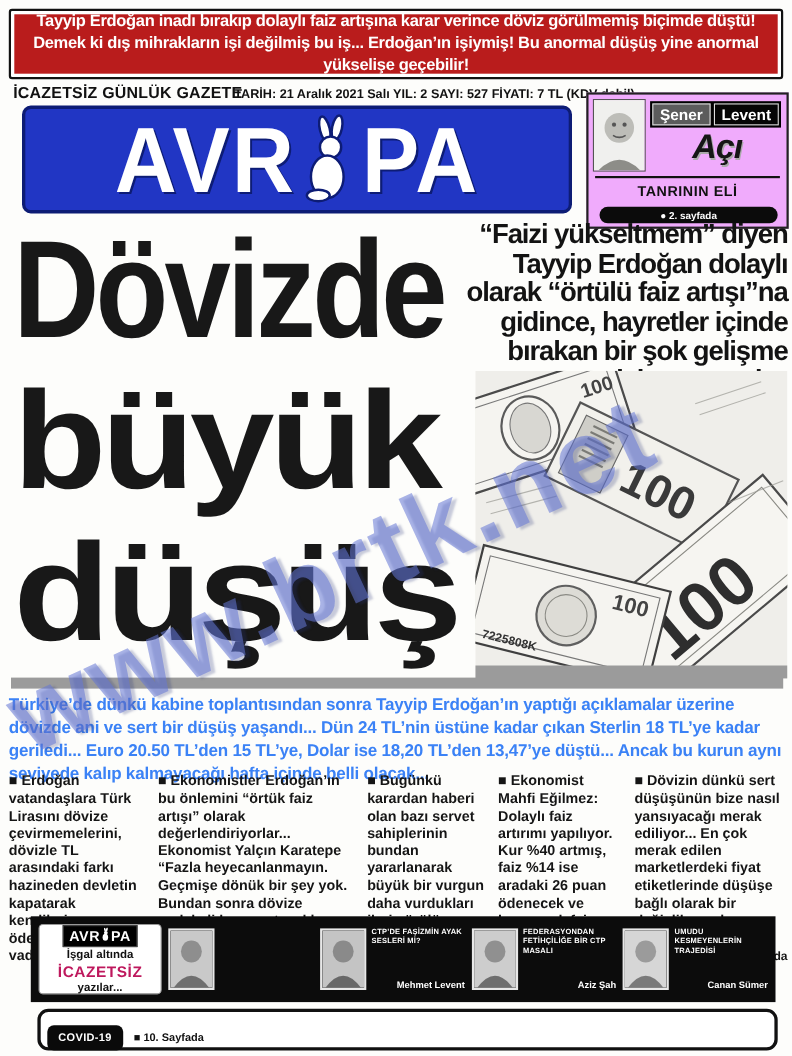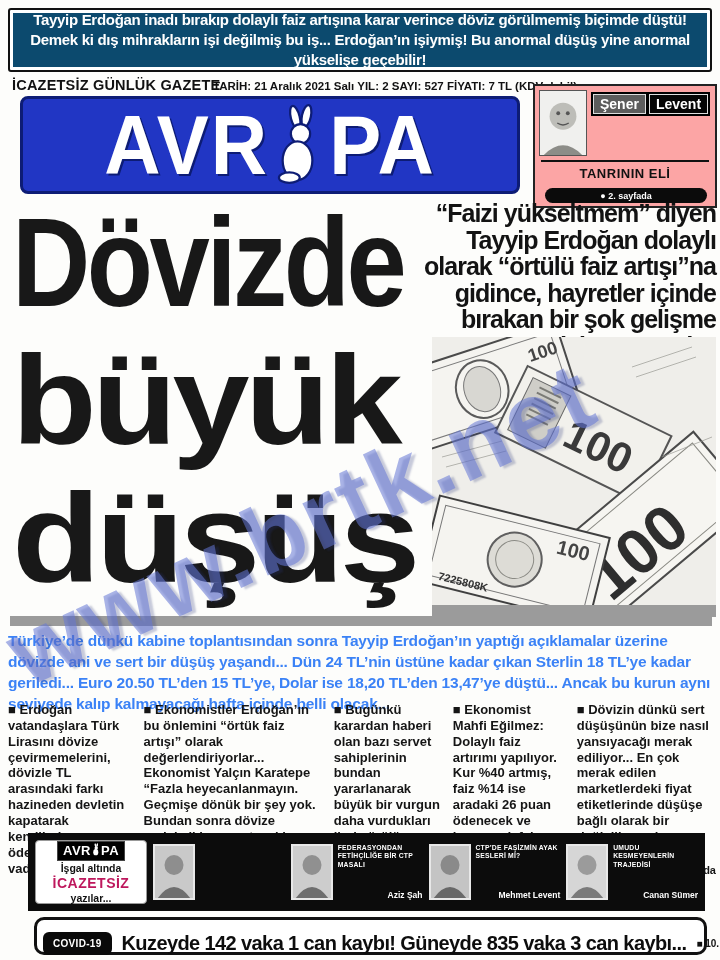--- a/index.html
+++ b/index.html
@@ -2,39 +2,39 @@
 <html><head>
 <meta charset="utf-8">
 <style>
   * { margin:0; padding:0; box-sizing:border-box; }
   body { background:#e8e8e8; font-family:"Liberation Sans", sans-serif; }
   .page { position:relative; width:720px; height:960px; margin:0 auto; background:#fdfdfb; overflow:hidden; }
 
   
   .top-banner { position:absolute; left:8px; top:8px; width:704px; height:64px;
     border:2px solid #111; border-radius:3px; padding:3px; background:#fff; }
-  .top-banner .inner { width:100%; height:100%; background:#0c4a6e; color:#fff;
+  .top-banner .inner { width:100%; height:100%; background:#b91c1c; color:#fff;
     display:flex; align-items:center; justify-content:center; text-align:center;
     font-weight:bold; font-size:15px; line-height:1.35; letter-spacing:-0.3px; padding:2px 14px; }
 
   
   .tagline { position:absolute; left:12px; top:77px; font-weight:bold; font-size:14.5px; letter-spacing:0.2px; color:#111; }
   .dateline { position:absolute; left:213px; top:80px; font-weight:bold; font-size:11.5px; color:#111; }
 
   
   .logo { position:absolute; left:20px; top:96px; width:500px; height:98px;
     background:#2136c4; border:3px solid #0d1c75; border-radius:8px;
     display:flex; align-items:center; justify-content:center; gap:4px; }
   .logo .word { color:#fff; font-weight:bold; font-size:78px; letter-spacing:2px;
     line-height:1; transform:scaleY(1.08); text-shadow:2px 2px 0 #0d1c75; }
   .logo svg { display:block; }
 
   
   .aci-box { position:absolute; left:533px; top:84px; width:184px; height:124px;
-    background:#fca5a5; border:2px solid #222; }
+    background:#f0abfc; border:2px solid #222; }
   .aci-photo { position:absolute; left:4px; top:4px; width:48px; height:66px; border:1px solid #555; }
   .name-strip { position:absolute; left:56px; top:6px; display:flex; gap:3px; background:#000; padding:2px; }
   .name-strip span { color:#fff; font-weight:bold; font-size:14px; padding:1px 6px; border:1px solid #ddd; }
   .name-first { background:#5c5c5c; }
   .name-last { background:#050505; }
   .aci-name { position:absolute; left:54px; top:30px; width:126px; text-align:center;
     font-weight:bold; font-style:italic; font-size:31px; letter-spacing:-1px; color:#161616;
     text-shadow:1px 1px 0 #aaa; }
   .aci-divider { position:absolute; left:6px; top:74px; width:168px; border-top:2px solid #111; }
   .aci-title { position:absolute; left:0; top:80px; width:100%; text-align:center;
@@ -140,20 +140,21 @@
         <circle cx="19" cy="23" r="2" fill="#555"></circle>
         <circle cx="29" cy="23" r="2" fill="#555"></circle>
         <path d="M18 33 Q24 37 30 33" stroke="#555" fill="none" stroke-width="1.5"></path>
         <path d="M4 66 Q24 46 44 66 Z" fill="#8d8d88"></path>
       </svg>
     </div>
     <div class="name-strip">
       <span class="name-first">Şener</span>
       <span class="name-last">Levent</span>
     </div>
+    <div class="aci-name">Açı</div>
     <div class="aci-divider"></div>
     <div class="aci-title">TANRININ ELİ</div>
     <div class="aci-pill">● 2. sayfada</div>
   </div>
 
   <div class="headline">
     <div class="hl hl1">Dövizde</div>
     <div class="hl hl2">büyük</div>
     <div class="hl hl3">düşüş</div>
   </div>
@@ -255,61 +256,60 @@
             <circle cx="20" cy="19" r="10" fill="#8e8e8e"></circle>
             <path d="M3 52 Q20 30 37 52 Z" fill="#6f6f6f"></path>
           </svg>
       </div>
     </div>
 
 
     <div class="citem">
       <div class="cphoto">
         <svg width="100%" height="100%" viewBox="0 0 40 52" preserveAspectRatio="none">
+            <rect width="40" height="52" fill="#c4c4c4"></rect>
+            <circle cx="20" cy="19" r="10" fill="#8a8a8a"></circle>
+            <path d="M3 52 Q20 30 37 52 Z" fill="#686868"></path>
+          </svg>
+      </div>
+      <div class="ctext">
+        <div class="ctitle">CTP’DE FAŞİZMİN AYAK SESLERİ Mİ?</div>
+        <div class="cname">Mehmet Levent</div>
+      </div>
+    </div>
+
+    <div class="citem">
+      <div class="cphoto">
+        <svg width="100%" height="100%" viewBox="0 0 40 52" preserveAspectRatio="none">
             <rect width="40" height="52" fill="#cdcdcd"></rect>
             <circle cx="20" cy="19" r="10" fill="#909090"></circle>
             <path d="M3 52 Q20 30 37 52 Z" fill="#6e6e6e"></path>
           </svg>
       </div>
       <div class="ctext">
         <div class="ctitle">FEDERASYONDAN FETİHÇİLİĞE BİR CTP MASALI</div>
         <div class="cname">Aziz Şah</div>
-      </div>
-    </div>
-
-    <div class="citem">
-      <div class="cphoto">
-        <svg width="100%" height="100%" viewBox="0 0 40 52" preserveAspectRatio="none">
-            <rect width="40" height="52" fill="#c4c4c4"></rect>
-            <circle cx="20" cy="19" r="10" fill="#8a8a8a"></circle>
-            <path d="M3 52 Q20 30 37 52 Z" fill="#686868"></path>
-          </svg>
-      </div>
-      <div class="ctext">
-        <div class="ctitle">CTP’DE FAŞİZMİN AYAK SESLERİ Mİ?</div>
-        <div class="cname">Mehmet Levent</div>
       </div>
     </div>
 
     <div class="citem">
       <div class="cphoto">
         <svg width="100%" height="100%" viewBox="0 0 40 52" preserveAspectRatio="none">
             <rect width="40" height="52" fill="#d6d6d6"></rect>
             <circle cx="20" cy="19" r="10" fill="#9b9b9b"></circle>
             <path d="M3 52 Q20 30 37 52 Z" fill="#7a7a7a"></path>
           </svg>
       </div>
       <div class="ctext">
         <div class="ctitle">UMUDU KESMEYENLERİN TRAJEDİSİ</div>
         <div class="cname">Canan Sümer</div>
       </div>
     </div>
   </div>
 
   <div class="covid">
     <div class="covid-badge">COVID-19</div>
-    <div class="covid-text">Kuzeyde 142 vaka 1 can kaybı! Güneyde 835 vaka 3 can kaybı...</div>
     <div class="covid-ref">■ 10. Sayfada</div>
   </div>
 
   <div class="watermark">www.brtk.net</div>
 
 </div>
 
 </body></html>

